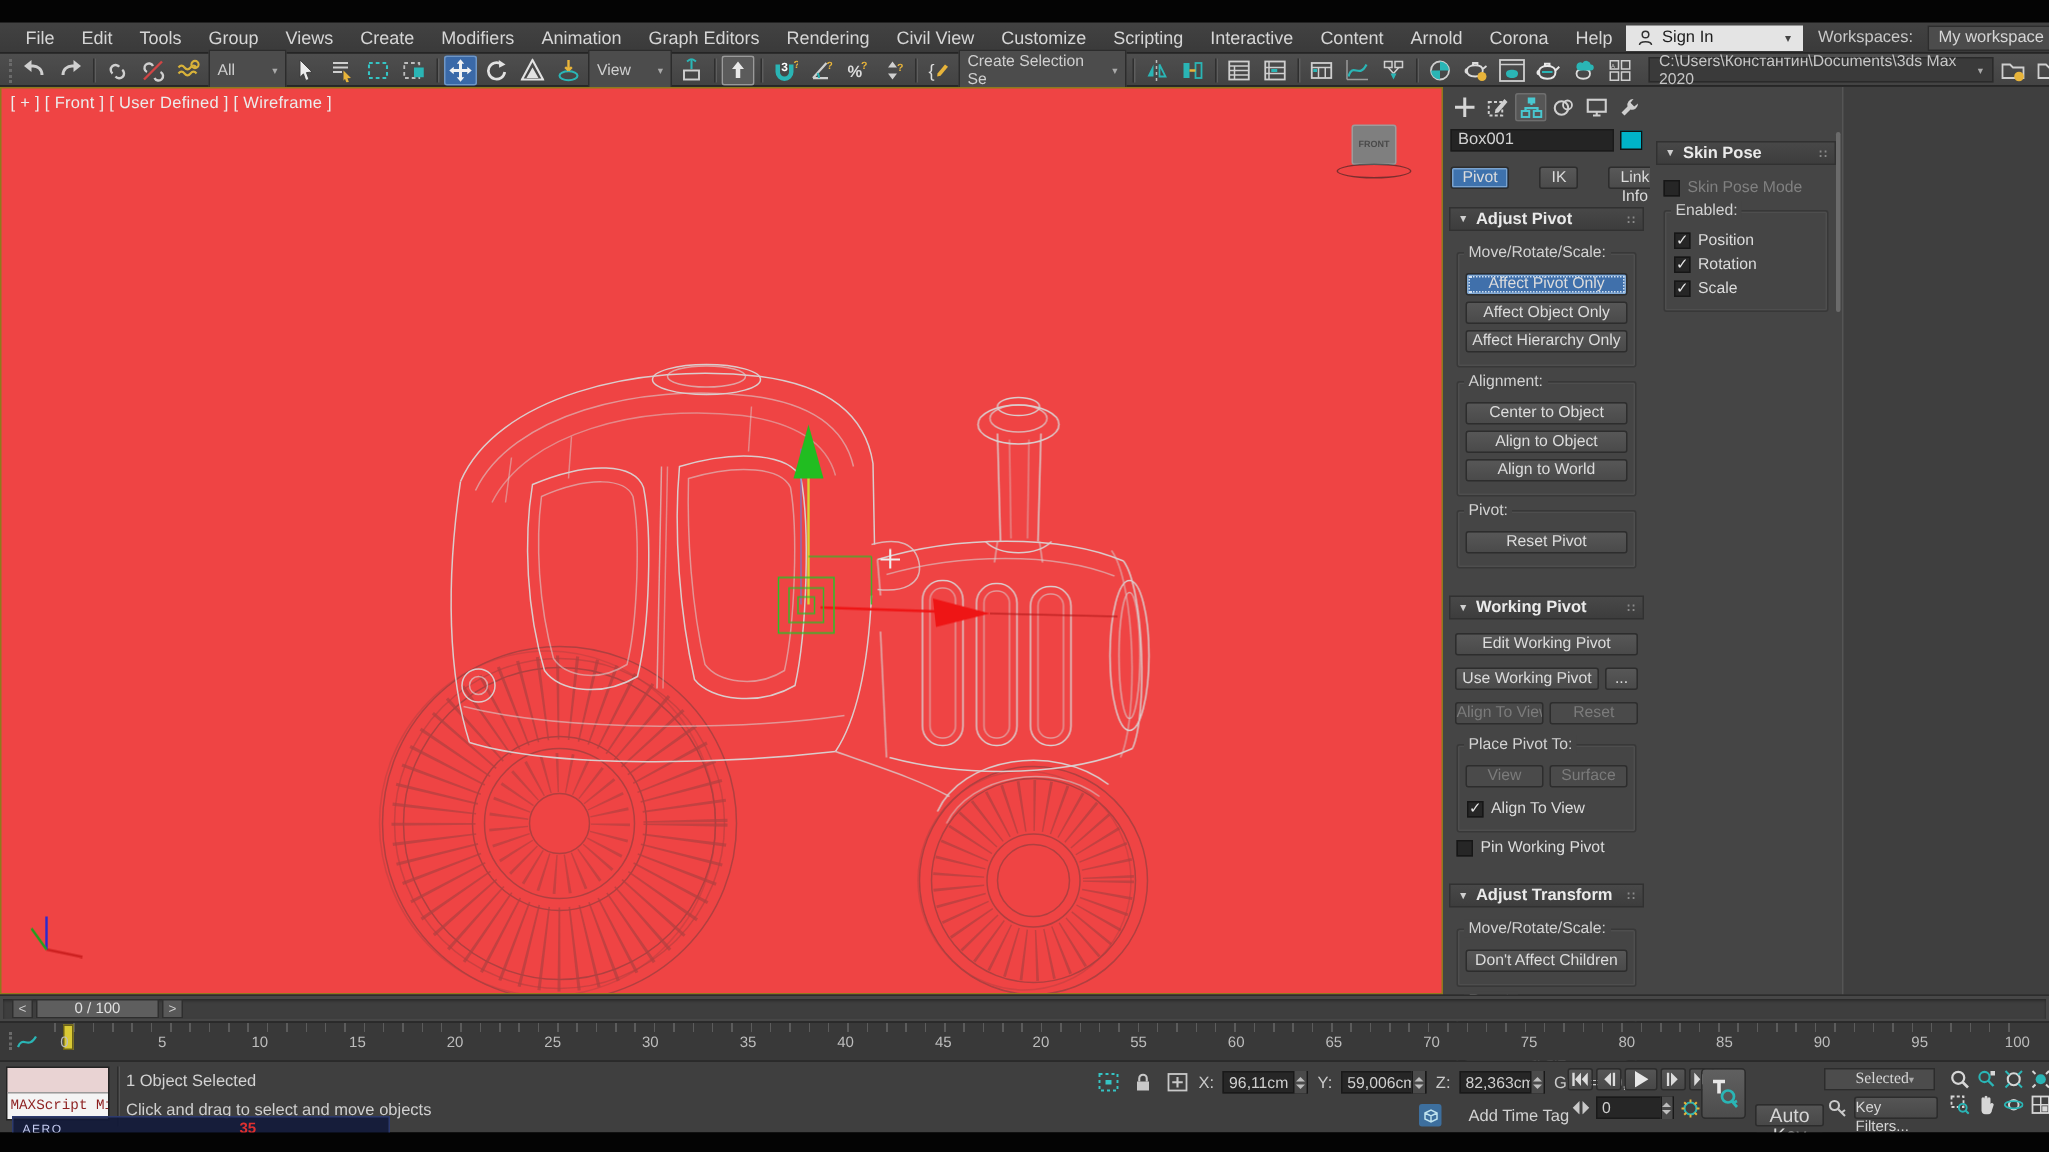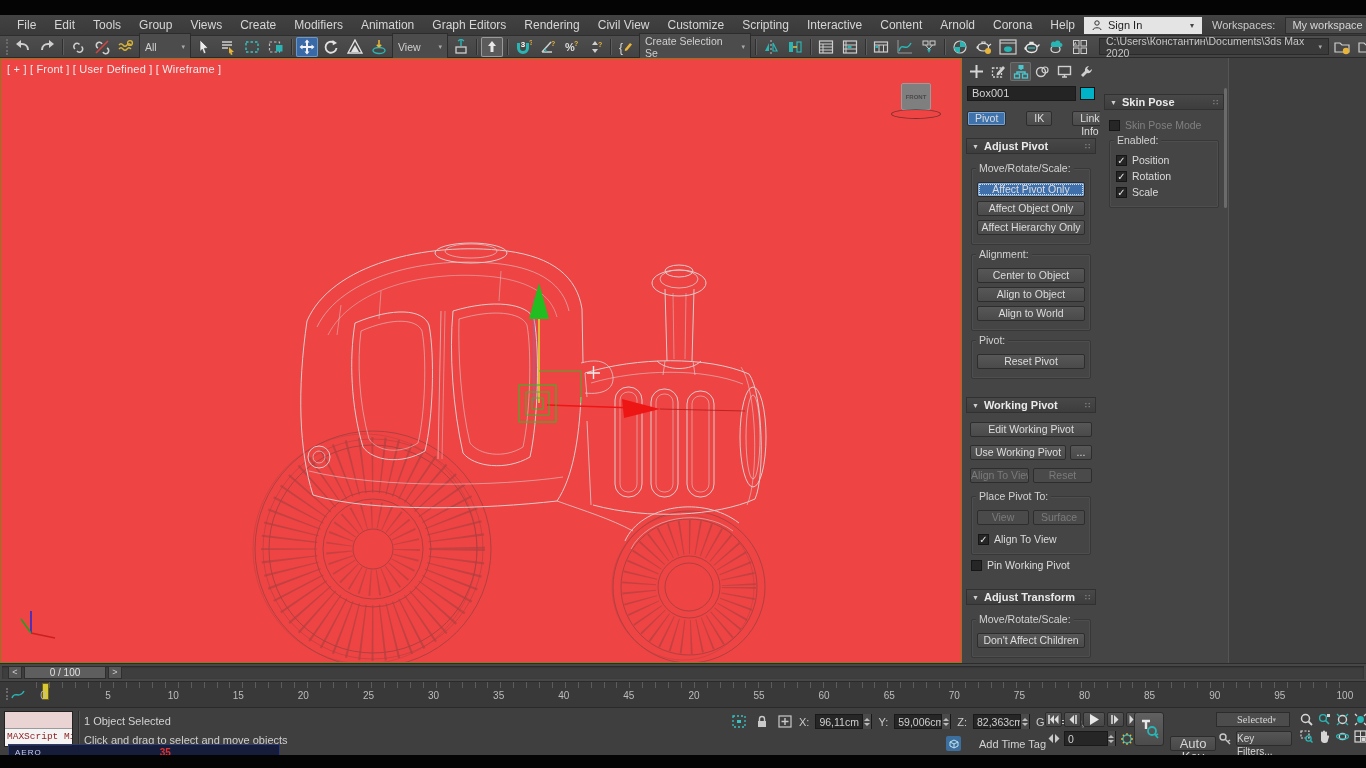--- a/index.html
+++ b/index.html
@@ -158,21 +158,21 @@
     border:1px solid #2c2c2c; border-radius:2px; font-size:13px; color:#d6d6d6; text-align:center; line-height:13px;margin-top:24px; }
   .seldrop { position:absolute; left:1216px; top:4px; width:74px; height:15px; background:#4c4c4c;
     border:1px solid #2c2c2c; font-size:10.5px; color:#d6d6d6; display:flex; align-items:center; padding:0 20px;font-family:Liberation Serif, serif; }
   .seldrop .car { margin-left:auto; font-size:7px; color:#aaa; }
   .kfbtn { position:absolute; left:1236px; top:23px; width:56px; height:15px;
     background:linear-gradient(#555,#484848); border:1px solid #2c2c2c; border-radius:2px;
     font-size:10px; color:#d6d6d6; text-align:left; line-height:13px; }
   .navgrid { position:absolute; left:1298px; top:4px; display:grid; grid-template-columns:repeat(4,16px);
     grid-auto-rows:15px; gap:2px; }
   .nico { display:flex; align-items:center; justify-content:center; }
-  .overlay { position:absolute; left:8px; top:36px; width:272px; height:16px; background:rgba(18,26,58,.92);
+  .overlay { position:absolute; left:8px; top:36px; width:252px; height:16px; background:rgba(18,26,58,.92);
     border:1px solid #2c3a6e; display:flex; align-items:center; gap:8px; padding:0 6px; z-index:10; }
   .overlay .t { color:#c6cdf2; font-size:8px; letter-spacing:1px; }
   .overlay .v { color:#e03030; font-size:10px; font-weight:bold; margin-left:110px; }
 </style>
 </head>
 <body>
 
 <div class="app">
   <div class="strip top"></div>
 

